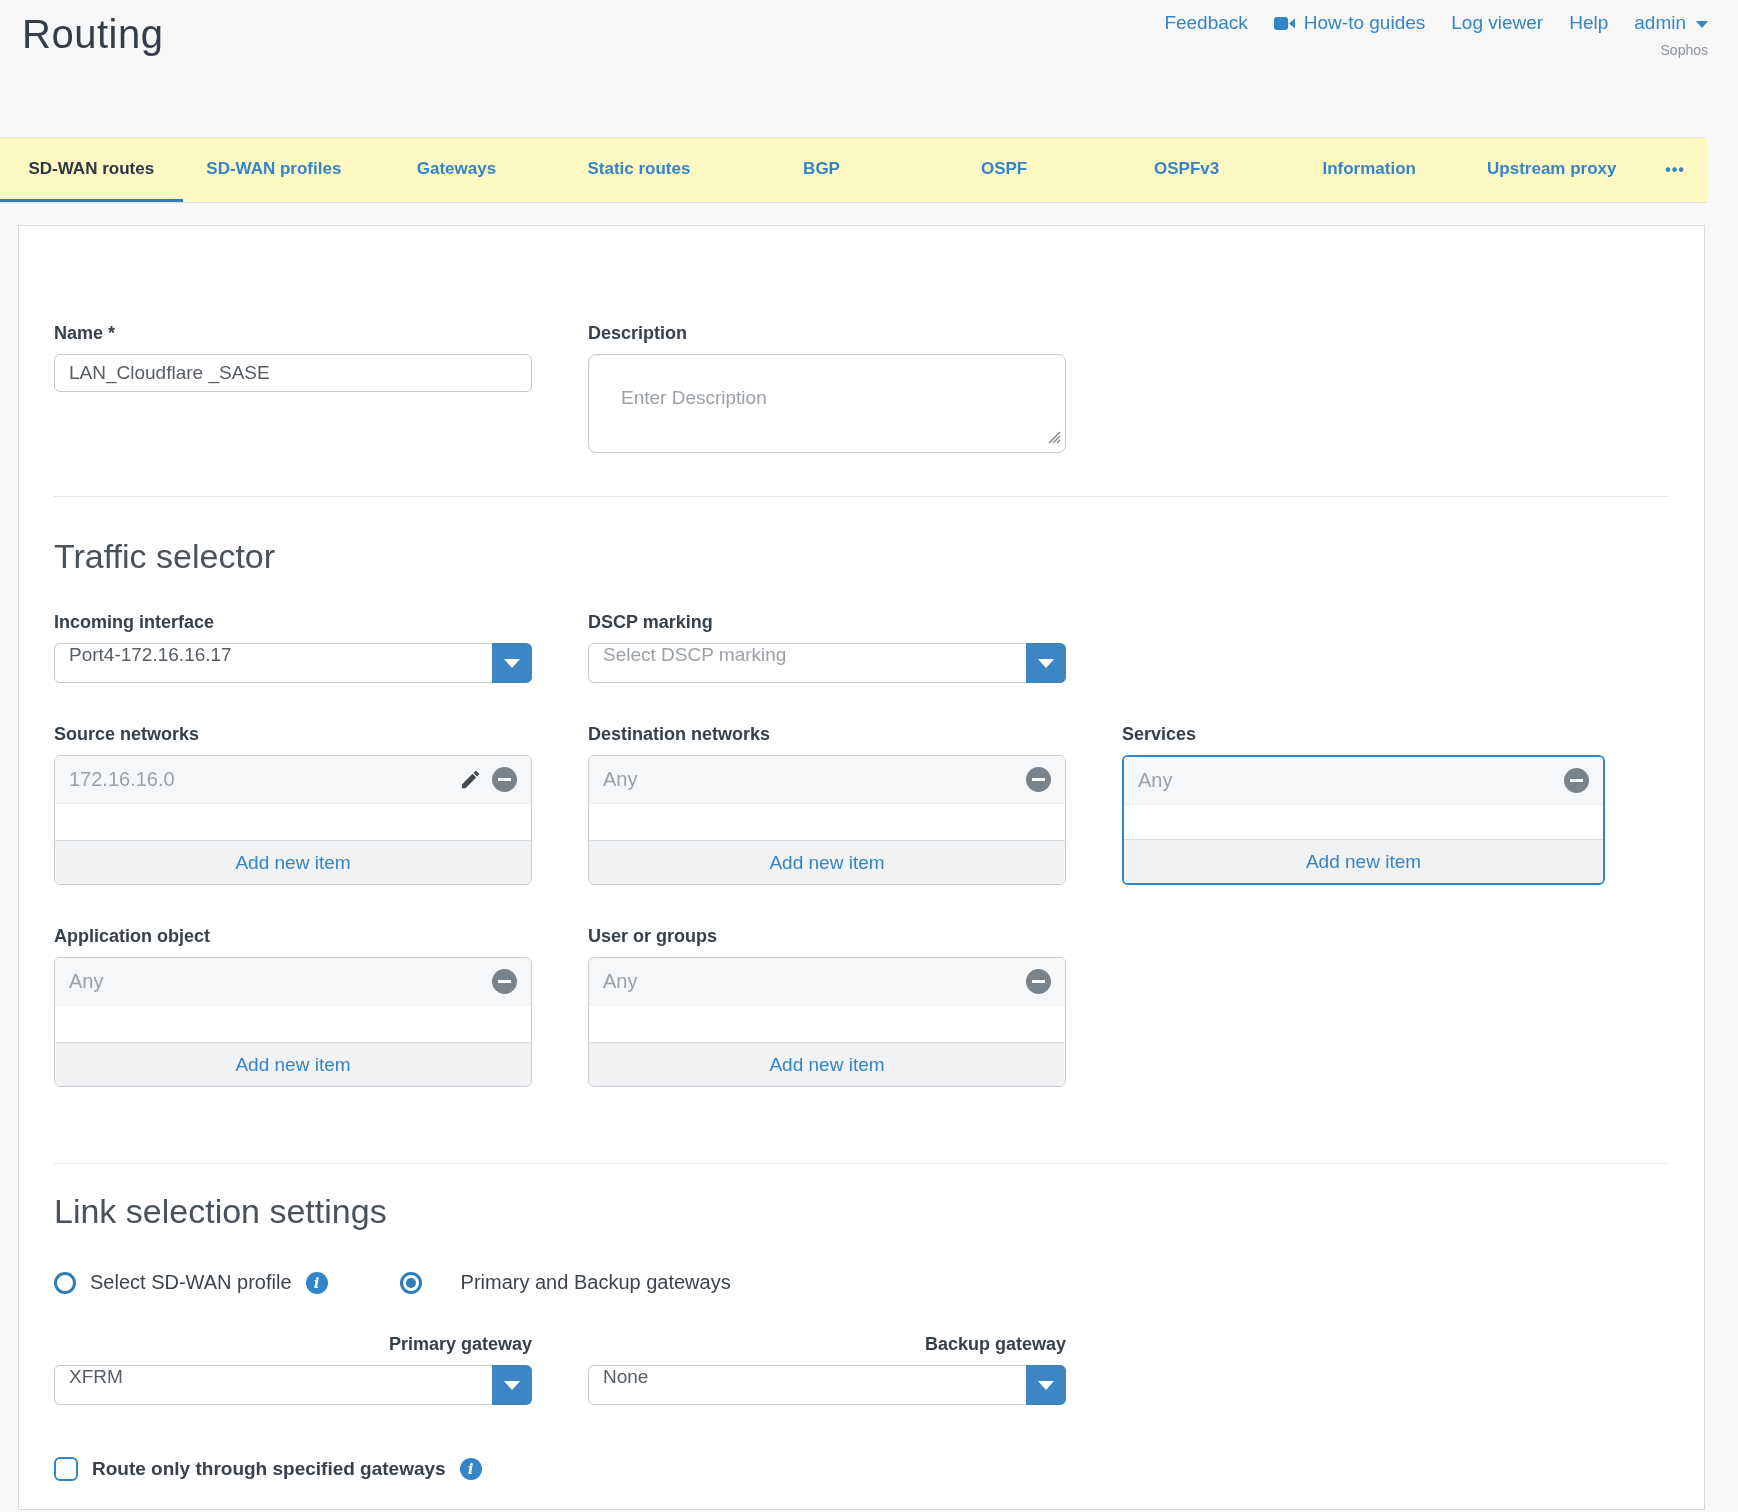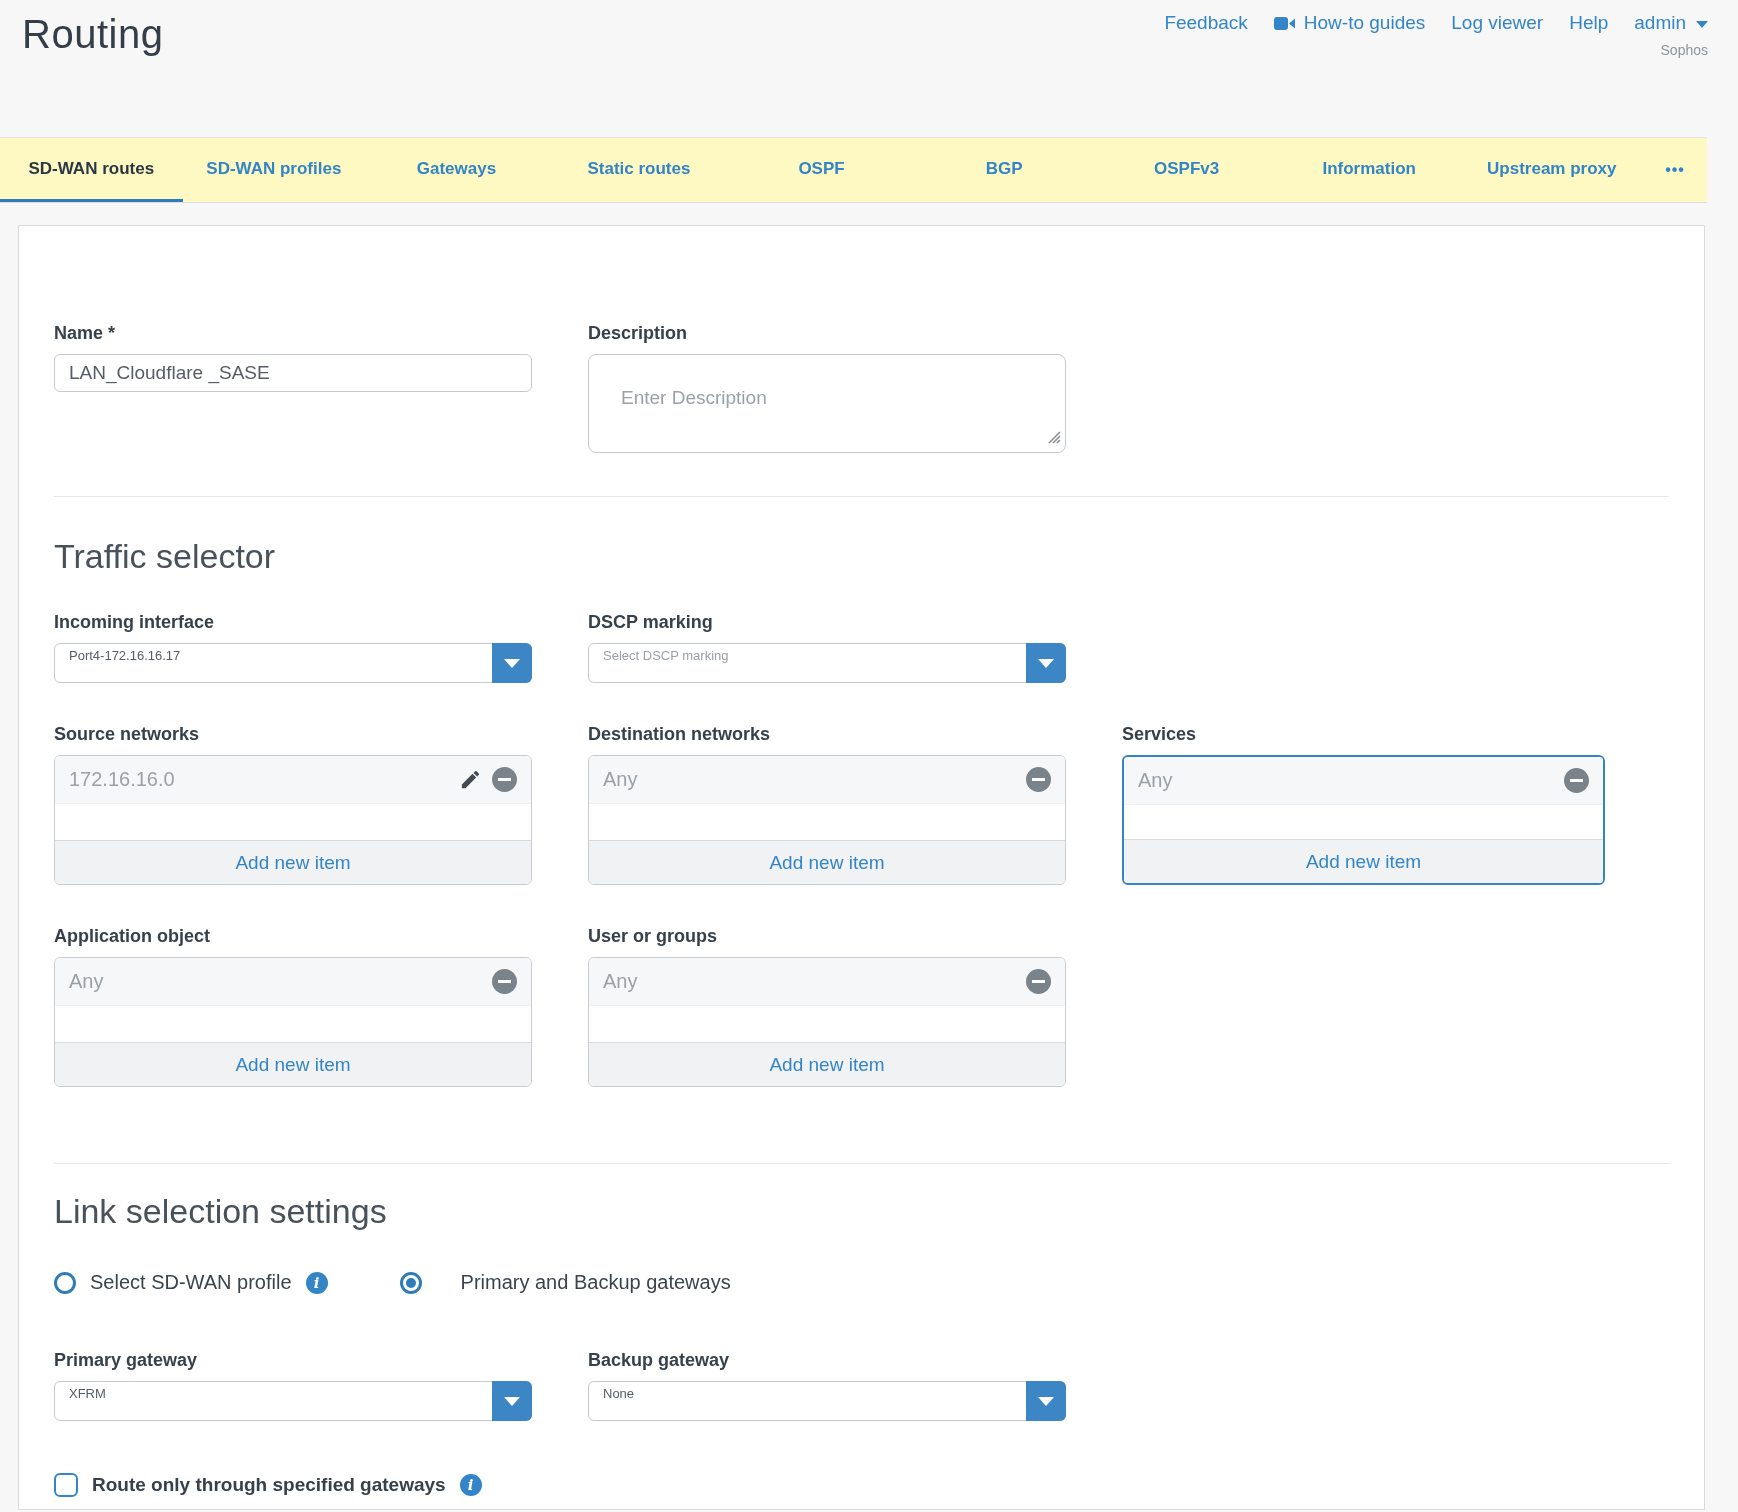--- a/index.html
+++ b/index.html
@@ -86,21 +86,21 @@
   .heading-link { margin-top:28px; }
 
   .row-labels-gap { margin-top:36px; }
   .row-boxes-gap { margin-top:41px; }
 
   
   .dropdown {
     position:relative; width:478px; height:40px;
     border:1px solid #c6cacd; border-radius:6px; background:#fff;
     display:flex; align-items:center; padding:0 52px 16px 14px;
-    font-size:13px; color:#565d64; cursor:pointer;
+    font-size:19px; color:#565d64; cursor:pointer;
   }
   .dropdown .placeholder { color:#9ba1a7; }
   .dd-btn {
     position:absolute; top:-1px; right:-1px; width:40px; height:40px;
     background:#3d86c6; border-radius:0 6px 6px 0;
     display:flex; align-items:center; justify-content:center; cursor:pointer;
   }
   .dd-caret {
     width:0; height:0; border-left:8px solid transparent; border-right:8px solid transparent;
     border-top:9px solid #fff;
@@ -147,21 +147,21 @@
     border-radius:50%; background:#2e7cb8;
   }
   .radio-label { font-size:20px; color:#3b444d; }
   .info-icon {
     width:22px; height:22px; border-radius:50%; background:#3385c7;
     color:#fff; font-size:15px; font-weight:bold; font-style:italic;
     font-family:"DejaVu Serif", serif;
     display:inline-flex; align-items:center; justify-content:center;
     margin-left:14px; cursor:pointer; flex:0 0 22px;
   }
-  .gap-after-radio { margin-top:56px; }
+  .gap-after-radio { margin-top:40px;text-align:right; }
   .checkbox-row { display:flex; align-items:center; margin-top:52px; }
   .checkbox {
     width:24px; height:24px; border:2px solid #3385c7; border-radius:6px;
     background:#fff; margin-right:14px; cursor:pointer; flex:0 0 24px;
   }
   .checkbox-label { font-size:19px; font-weight:bold; color:#37414b; }
 </style>
 </head>
 <body>
 
@@ -194,22 +194,22 @@
     </div>
     <div class="brand">Sophos</div>
   </div>
 </div>
 
 <div class="tabbar">
   <div class="tab active">SD-WAN routes</div>
   <div class="tab">SD-WAN profiles</div>
   <div class="tab">Gateways</div>
   <div class="tab">Static routes</div>
+  <div class="tab">BGP</div>
   <div class="tab">OSPF</div>
-  <div class="tab">BGP</div>
   <div class="tab">OSPFv3</div>
   <div class="tab">Information</div>
   <div class="tab">Upstream proxy</div>
   <div class="tab-overflow">•••</div>
 </div>
 
 <div class="card">
 
   <div class="grid3">
     <div class="col">

